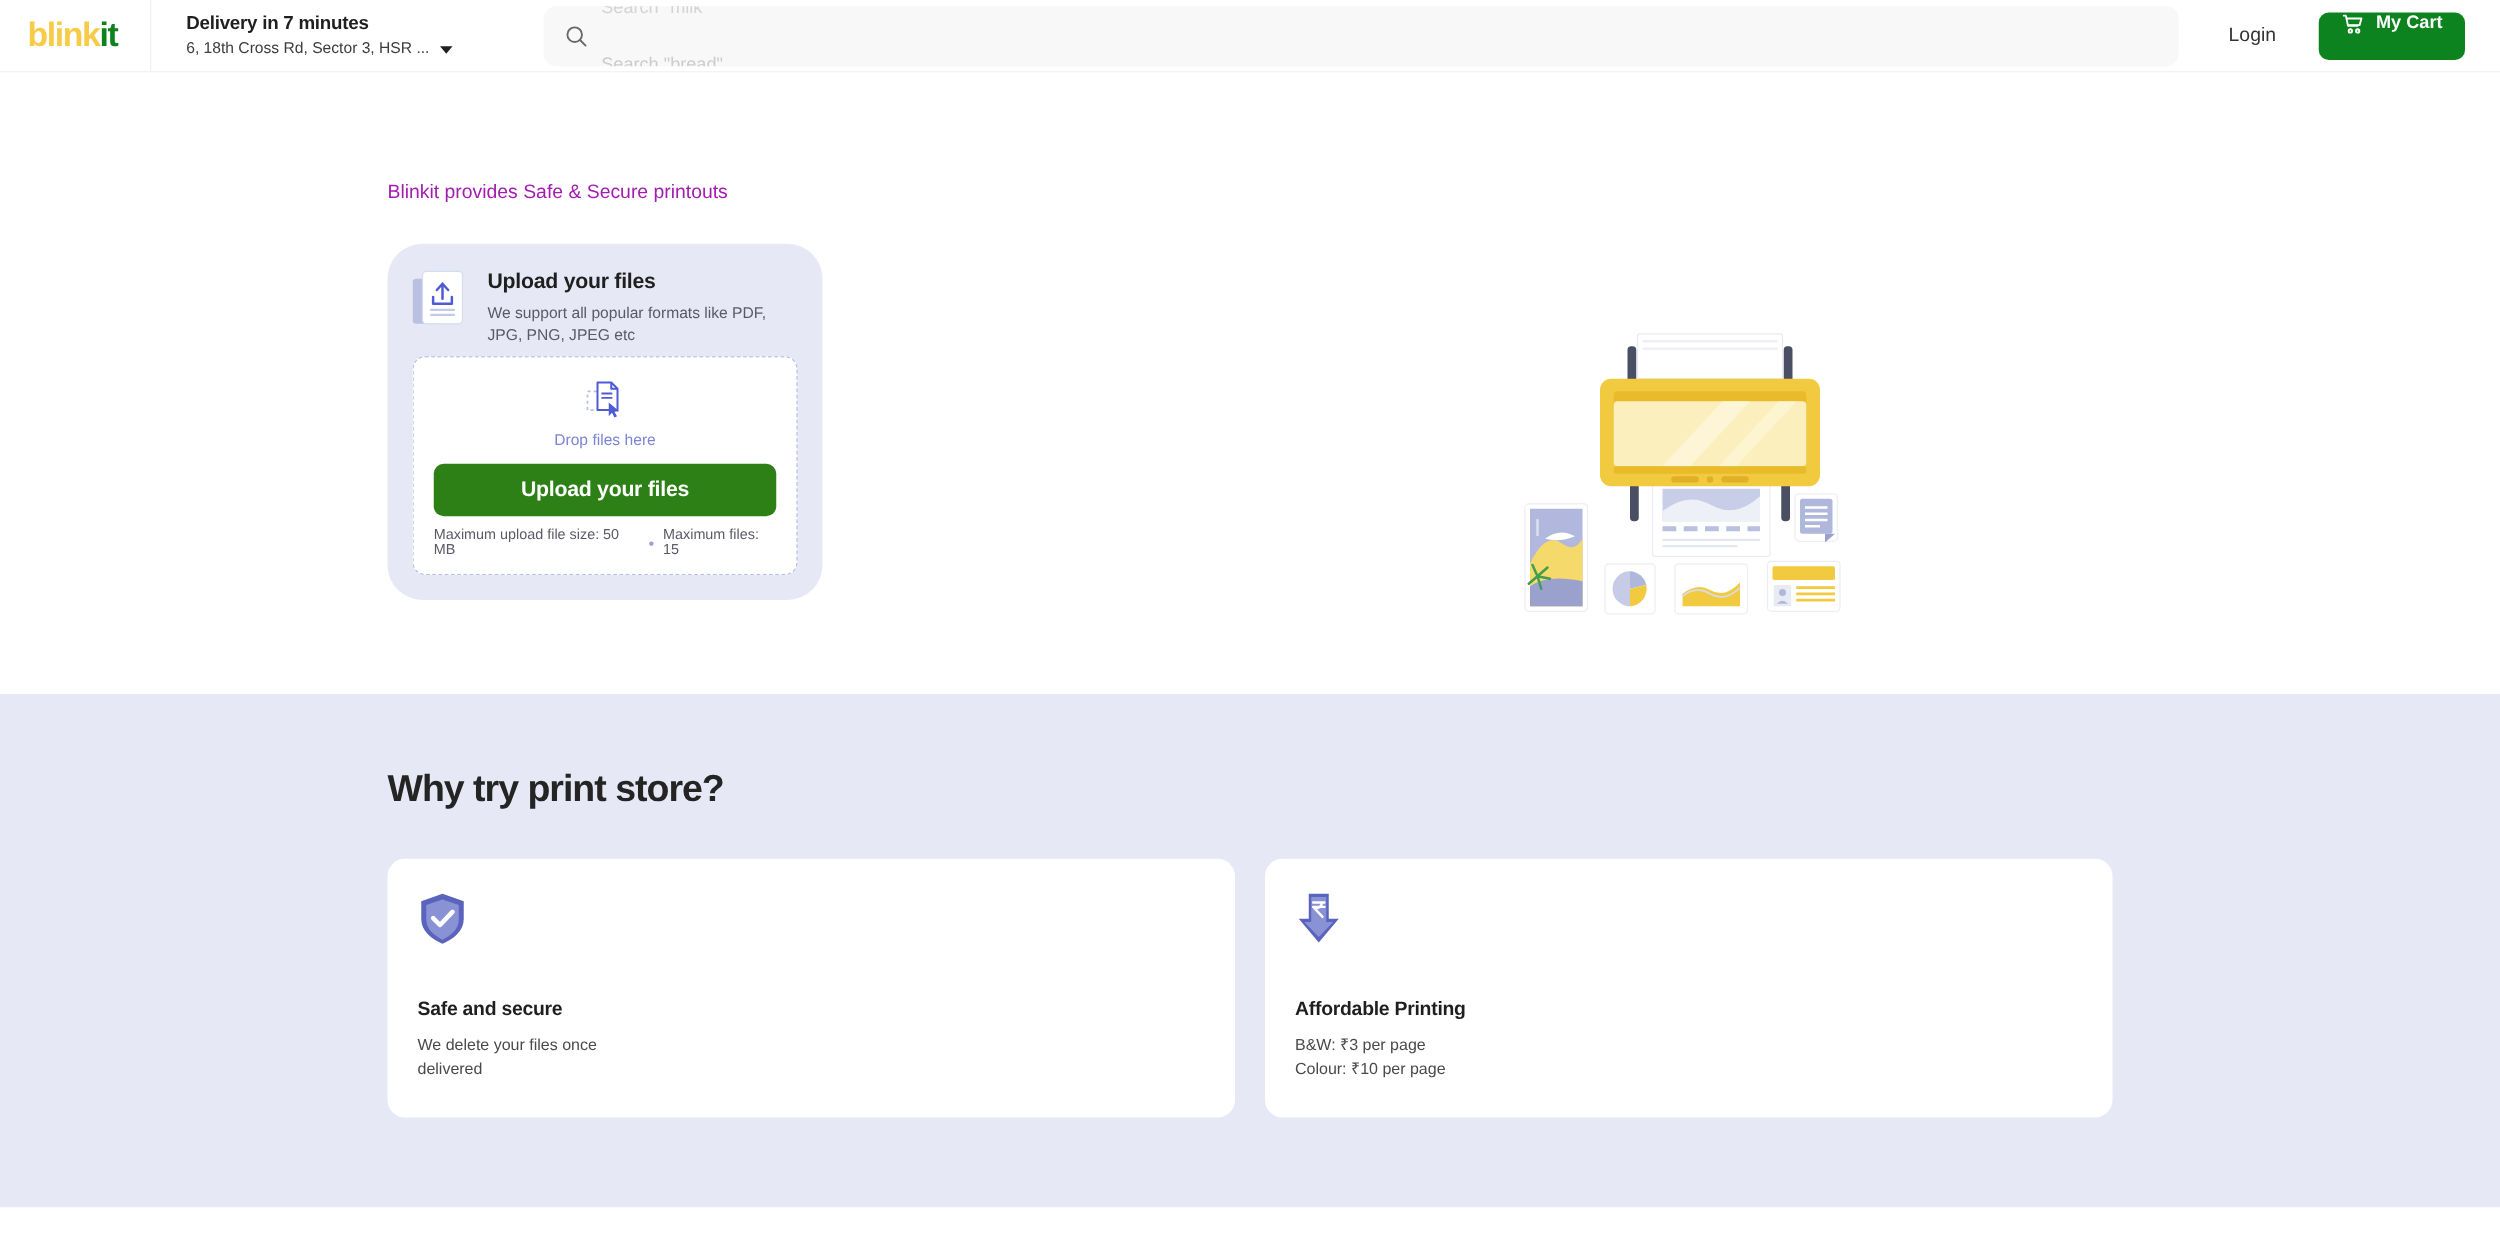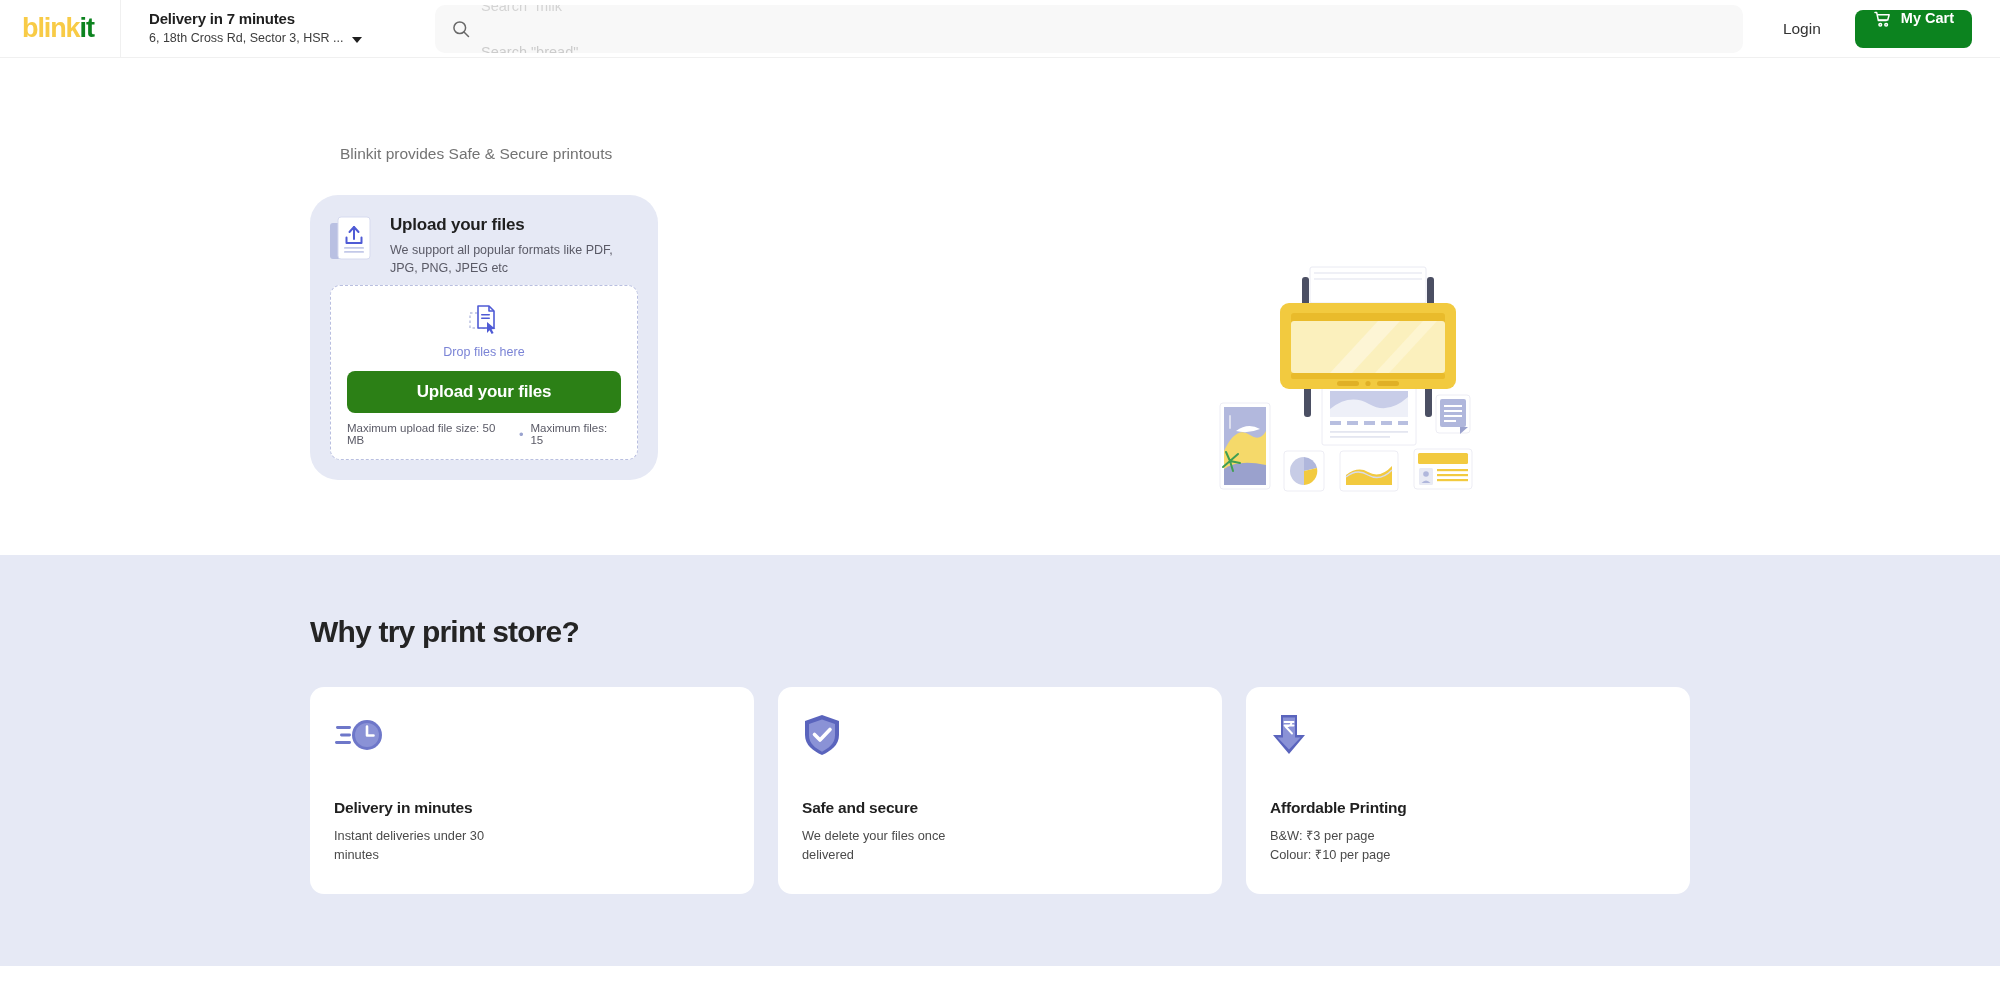--- a/index.html
+++ b/index.html
@@ -127,24 +127,23 @@
   .wrap { width: 1380px; margin: 0 auto; position: relative; }
 
   .page-title {
     font-size: 46px; font-weight: bold;
     letter-spacing: -1.3px;
     color: #1f1f1f;
     line-height: 1.05;
   }
   .page-sub {
     font-size: 15.5px;
-    color: #737373;
+    color: #a21caf;
     margin-top: 17px;
     font-weight: 500;
-    margin-left: 30px;
   }
 
   .upload-card {
     margin-top: 32px;
     width: 348px;
     background: #e6e9f5;
     border-radius: 28px;
     padding: 20px;
   }
   .uc-head { display: flex; gap: 14px; align-items: flex-start; }
@@ -392,32 +391,20 @@
     </svg>
   </div>
 </div>
 
 <div class="why">
   <div class="wrap">
     <div class="why-title">Why try print store?</div>
 
     <div class="cards">
 
-      <div class="card">
-        <svg class="card-icon" width="52" height="44" viewBox="0 0 52 44">
-          <circle cx="33" cy="22" r="15" fill="#6e77c9"></circle>
-          <circle cx="33" cy="22" r="12" fill="#8a92d6"></circle>
-          <path d="M33 13.5 v9 h6.5" stroke="#ffffff" stroke-width="2.6" fill="none" stroke-linecap="round" stroke-linejoin="round"></path>
-          <rect x="2" y="13" width="15" height="2.9" rx="1.45" fill="#6e77c9"></rect>
-          <rect x="6" y="20.5" width="11" height="2.9" rx="1.45" fill="#6e77c9"></rect>
-          <rect x="1" y="28" width="16" height="2.9" rx="1.45" fill="#6e77c9"></rect>
-        </svg>
-        <div class="card-title">Delivery in minutes</div>
-        <div class="card-desc">Instant deliveries under 30 minutes</div>
-      </div>
 
       <div class="card">
         <svg class="card-icon" width="40" height="44" viewBox="0 0 40 44">
           <path d="M20 2 L37 8 v14 c0 10 -8 16 -17 20 c-9 -4 -17 -10 -17 -20 V8 Z" fill="#5a64bd"></path>
           <path d="M20 6.5 L33 11 v11.5 c0 8 -6.5 12.8 -13 16.2 c-6.5 -3.4 -13 -8.2 -13 -16.2 V11 Z" fill="#8a92d6"></path>
           <path d="M12.5 21.5 l5.5 5.5 l10 -10.5" stroke="#ffffff" stroke-width="3.6" fill="none" stroke-linecap="round" stroke-linejoin="round"></path>
         </svg>
         <div class="card-title">Safe and secure</div>
         <div class="card-desc">We delete your files once delivered</div>
       </div>

